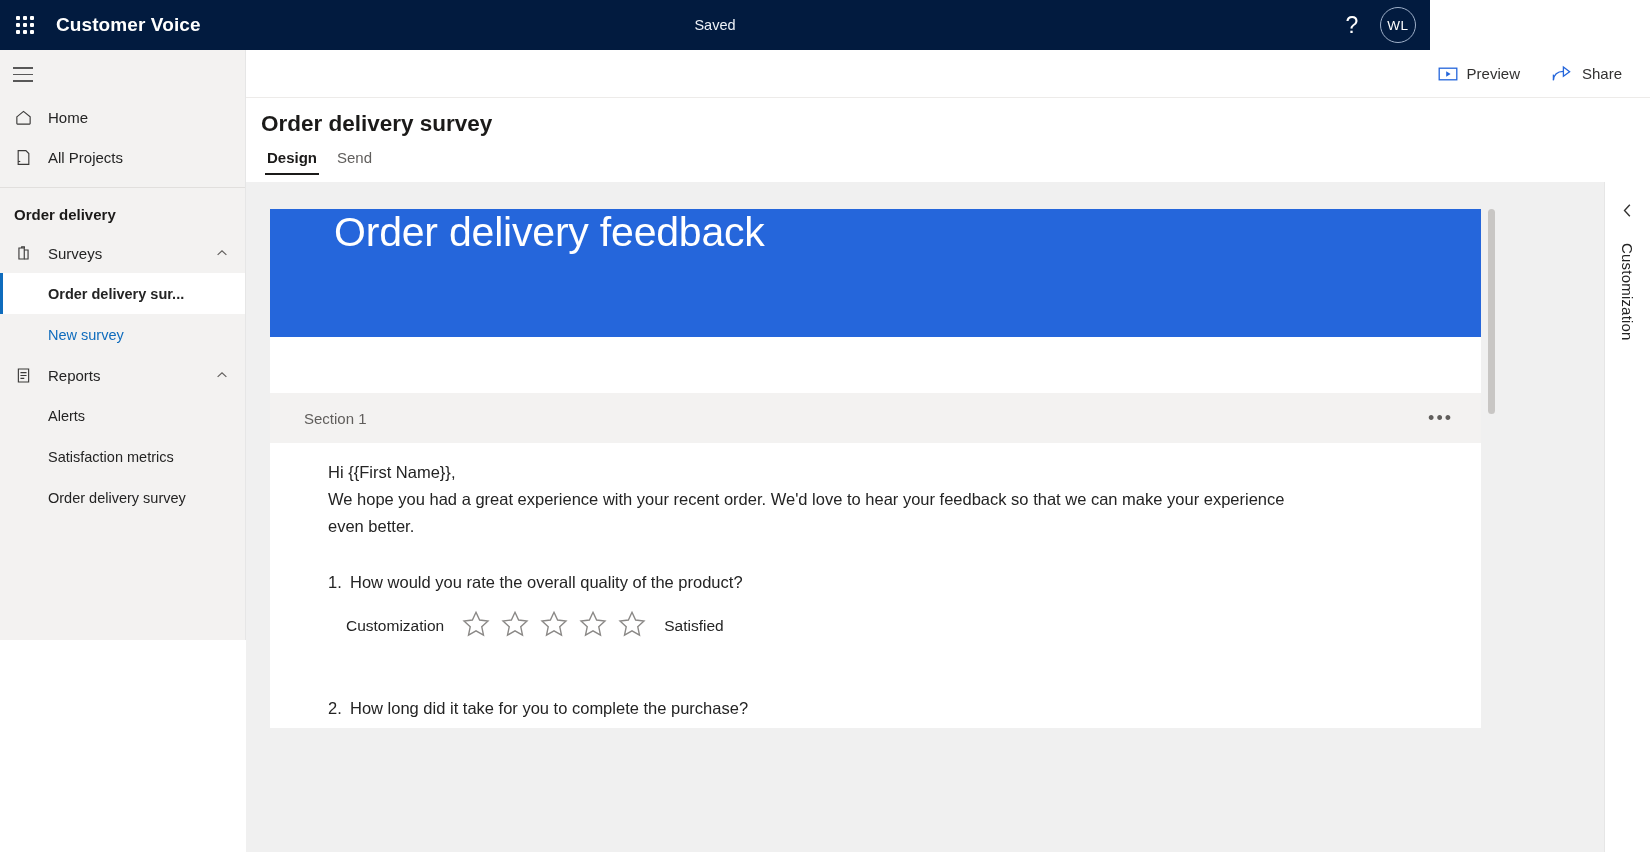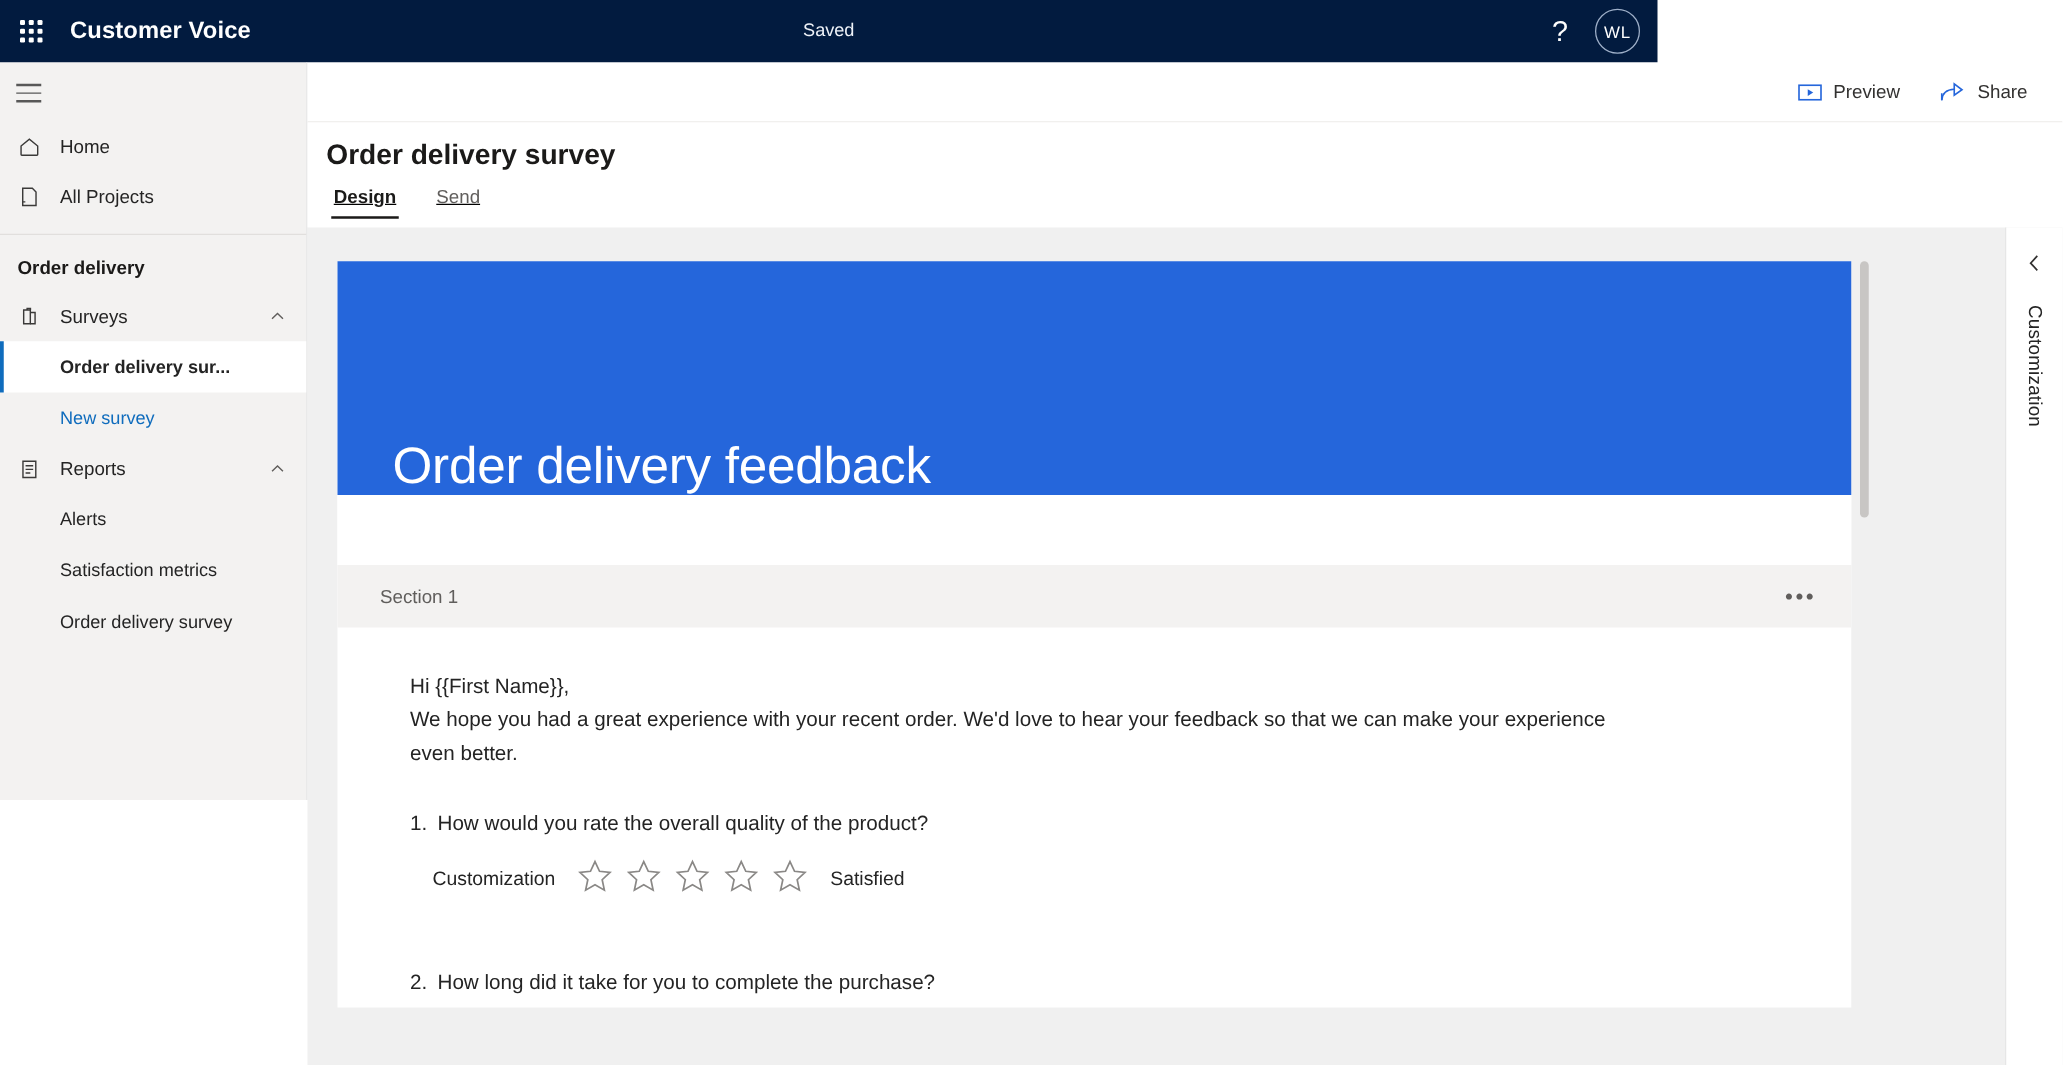--- a/index.html
+++ b/index.html
@@ -7,21 +7,21 @@
     width: 1650px; height: 852px;
     font-family: "Liberation Sans", sans-serif;
     background: #ffffff;
     overflow: hidden;
   }
   body { position: relative; }
 
   
   .suite-bar {
     position: absolute; top: 0; left: 0;
-    width: 1326px; height: 50px;
+    width: 1430px; height: 50px;
     background: #021b3f;
     display: flex; align-items: center;
   }
   .waffle {
     width: 50px; height: 50px;
     display: flex; align-items: center; justify-content: center;
     cursor: pointer;
   }
   .waffle-grid {
     display: grid;
@@ -148,22 +148,22 @@
   .page-head {
     position: absolute; top: 98px; left: 246px;
     width: 1404px; height: 84px;
     background: #ffffff;
   }
   .page-title {
     font-size: 22.5px; font-weight: 600; color: #1b1a19;
     padding: 13px 0 0 15px;
   }
   .tabs {
-    display: flex; gap: 20px;
-    padding-left: 15px; margin-top: 10px; text-decoration: underline;
+    display: flex; gap: 8px;
+    padding-left: 15px; margin-top: 10px;
   }
   .tab {
     font-size: 15px; color: #605e5c;
     padding: 2px 6px 9px 6px;
     cursor: pointer; position: relative;
   }
   .tab.active { color: #1b1a19; font-weight: 700; }
   .tab.active::after {
     content: ""; position: absolute; left: 4px; right: 4px; bottom: 0;
     height: 2.5px; background: #1b1a19;
@@ -175,41 +175,41 @@
     width: 1404px; height: 670px;
     background: #f0f0f0;
     overflow: hidden;
   }
   .form-card {
     position: absolute; top: 27px; left: 24px;
     width: 1211px;
     background: #ffffff;
   }
   .form-banner {
-    height: 187px;
+    height: 128px;
     background: #2566db;
-    display: flex; align-items: flex-end;
-    padding-left: 44px;
+    display: flex; align-items: flex-start;
+    padding-left: 64px;
   }
   .form-banner-title {
     color: #ffffff; font-size: 41px; font-weight: 400;
     letter-spacing: -0.2px;
   }
   .banner-gap { height: 56px; background: #ffffff; }
   .section-row {
     height: 50px; background: #f3f2f1;
     display: flex; align-items: center;
     padding: 0 20px 0 34px;
   }
   .section-label { flex: 1; font-size: 15px; color: #605e5c; }
   .section-more {
     color: #605e5c; font-size: 18px; letter-spacing: 2px;
     cursor: pointer; padding: 4px 8px; line-height: 10px;
   }
-  .form-body { padding: 34px 58px 10px 58px; }
+  .form-body { padding: 16px 58px 10px 58px; }
   .intro-line { font-size: 16.5px; color: #242424; line-height: 27px; }
   .question {
     margin-top: 33px;
     display: flex; font-size: 16.5px; color: #242424;
   }
   .q-num { width: 22px; flex: none; }
   .rating-row {
     display: flex; align-items: center; gap: 17px;
     margin: 17px 0 0 18px;
   }

